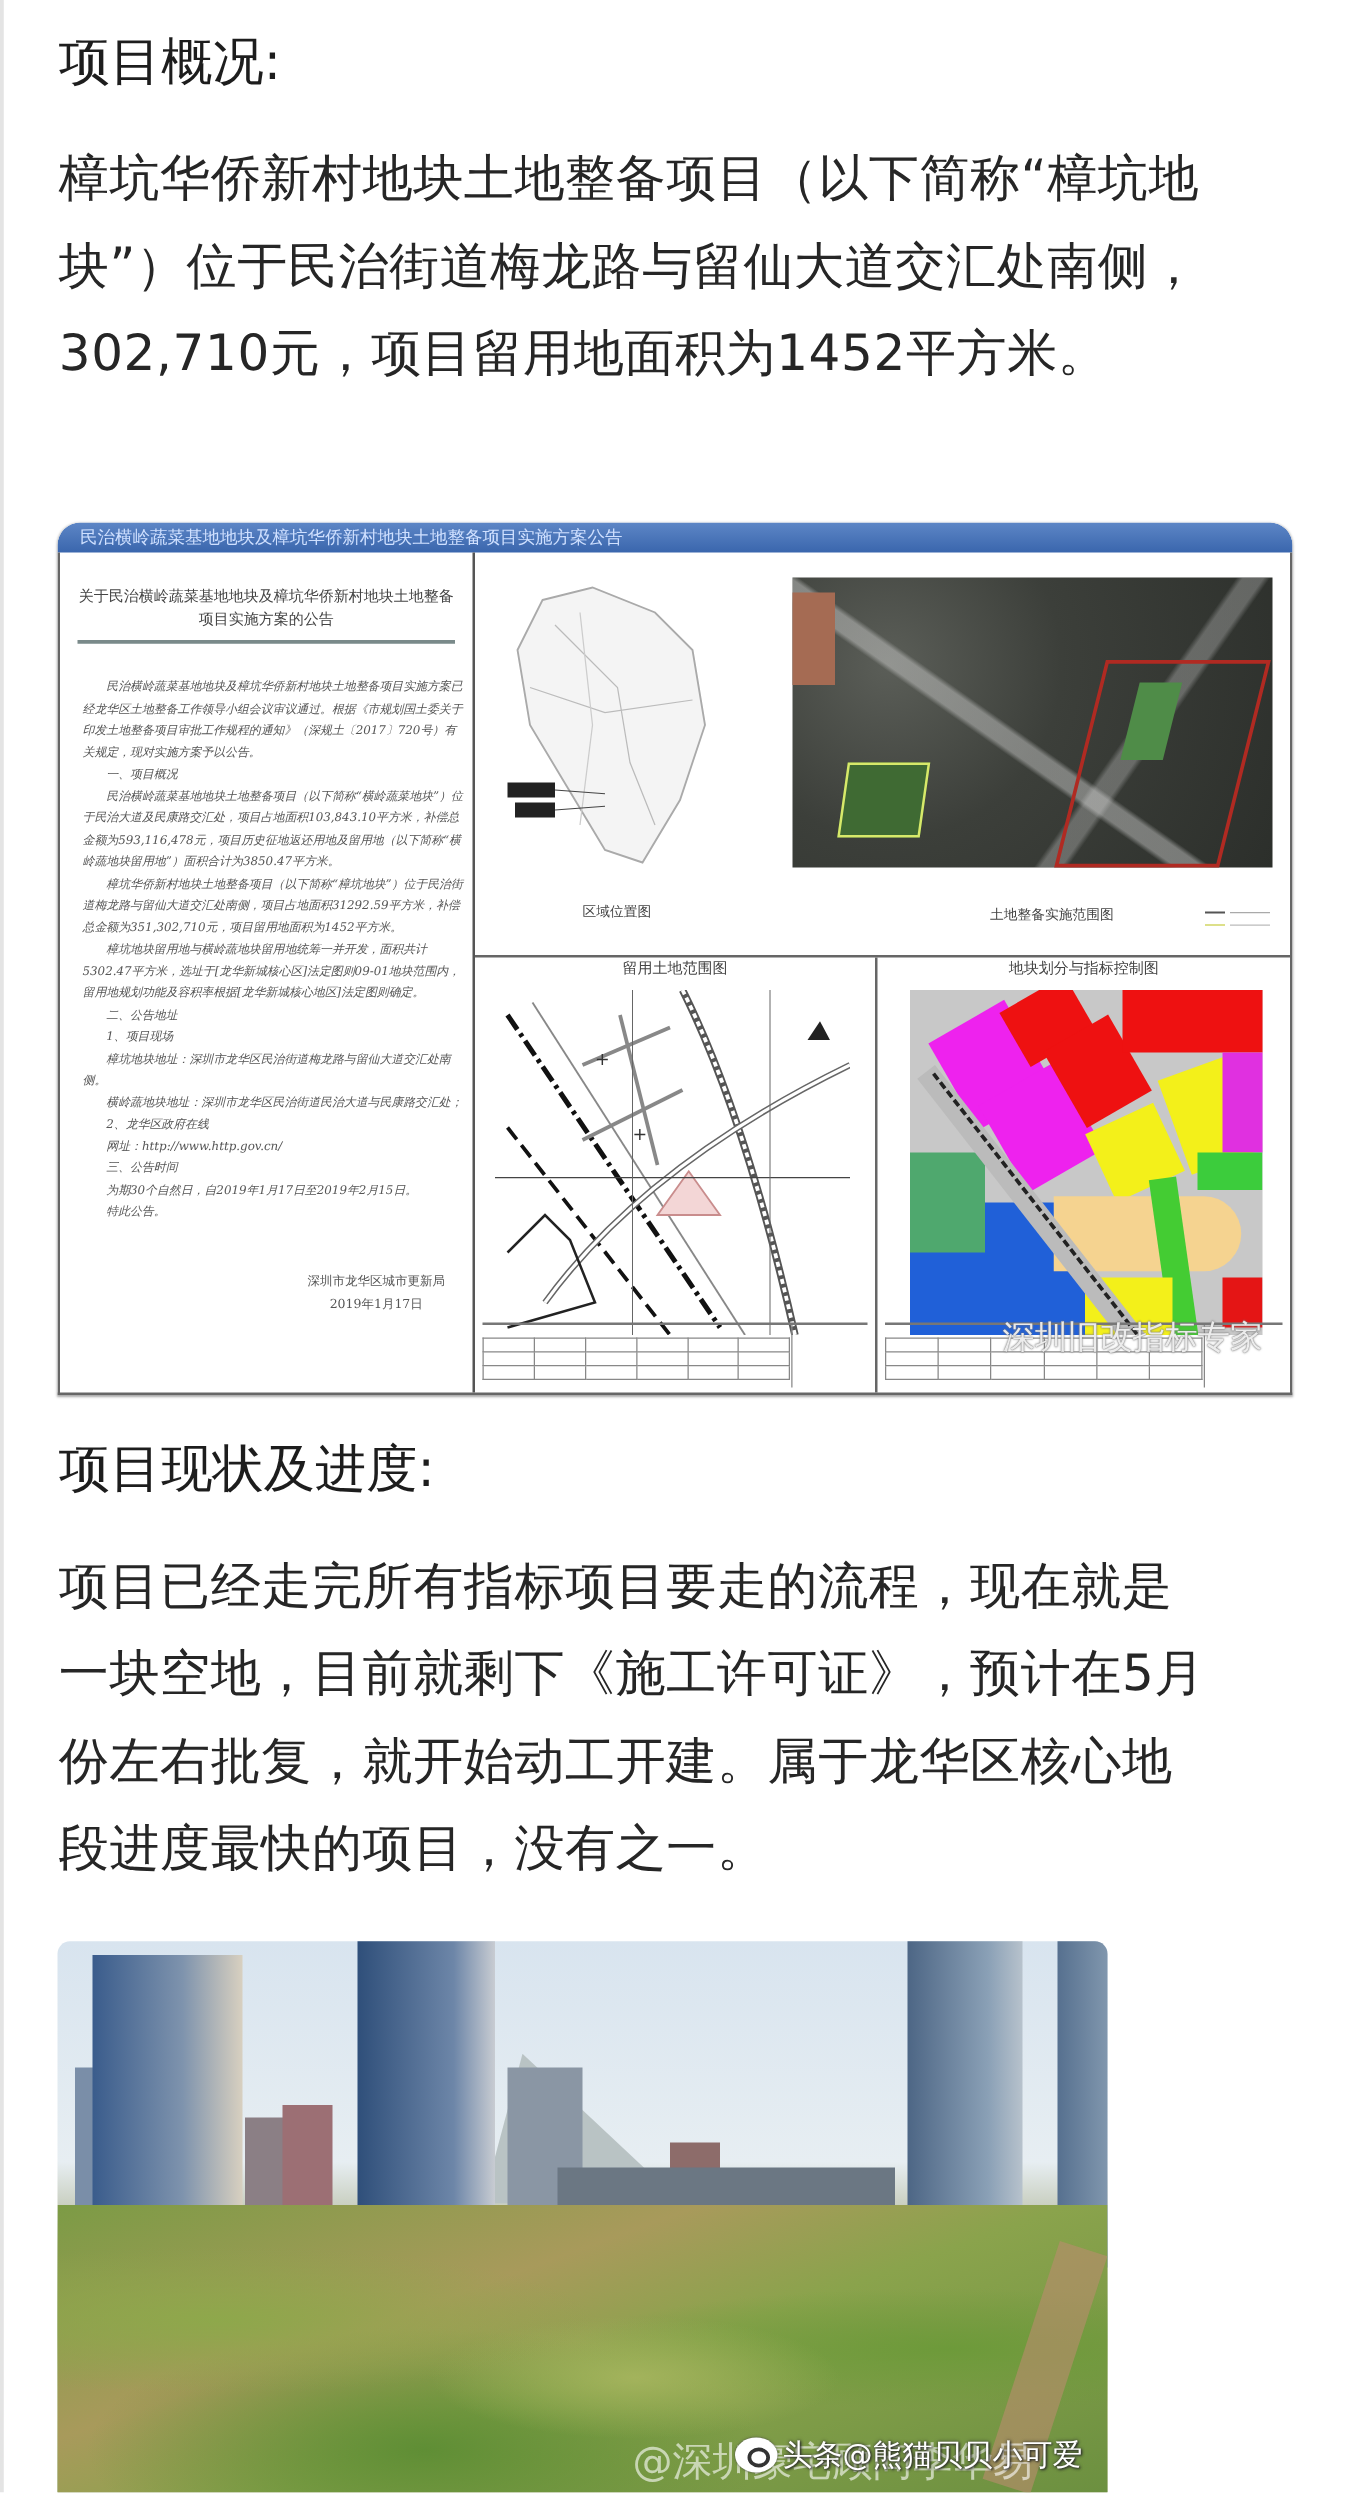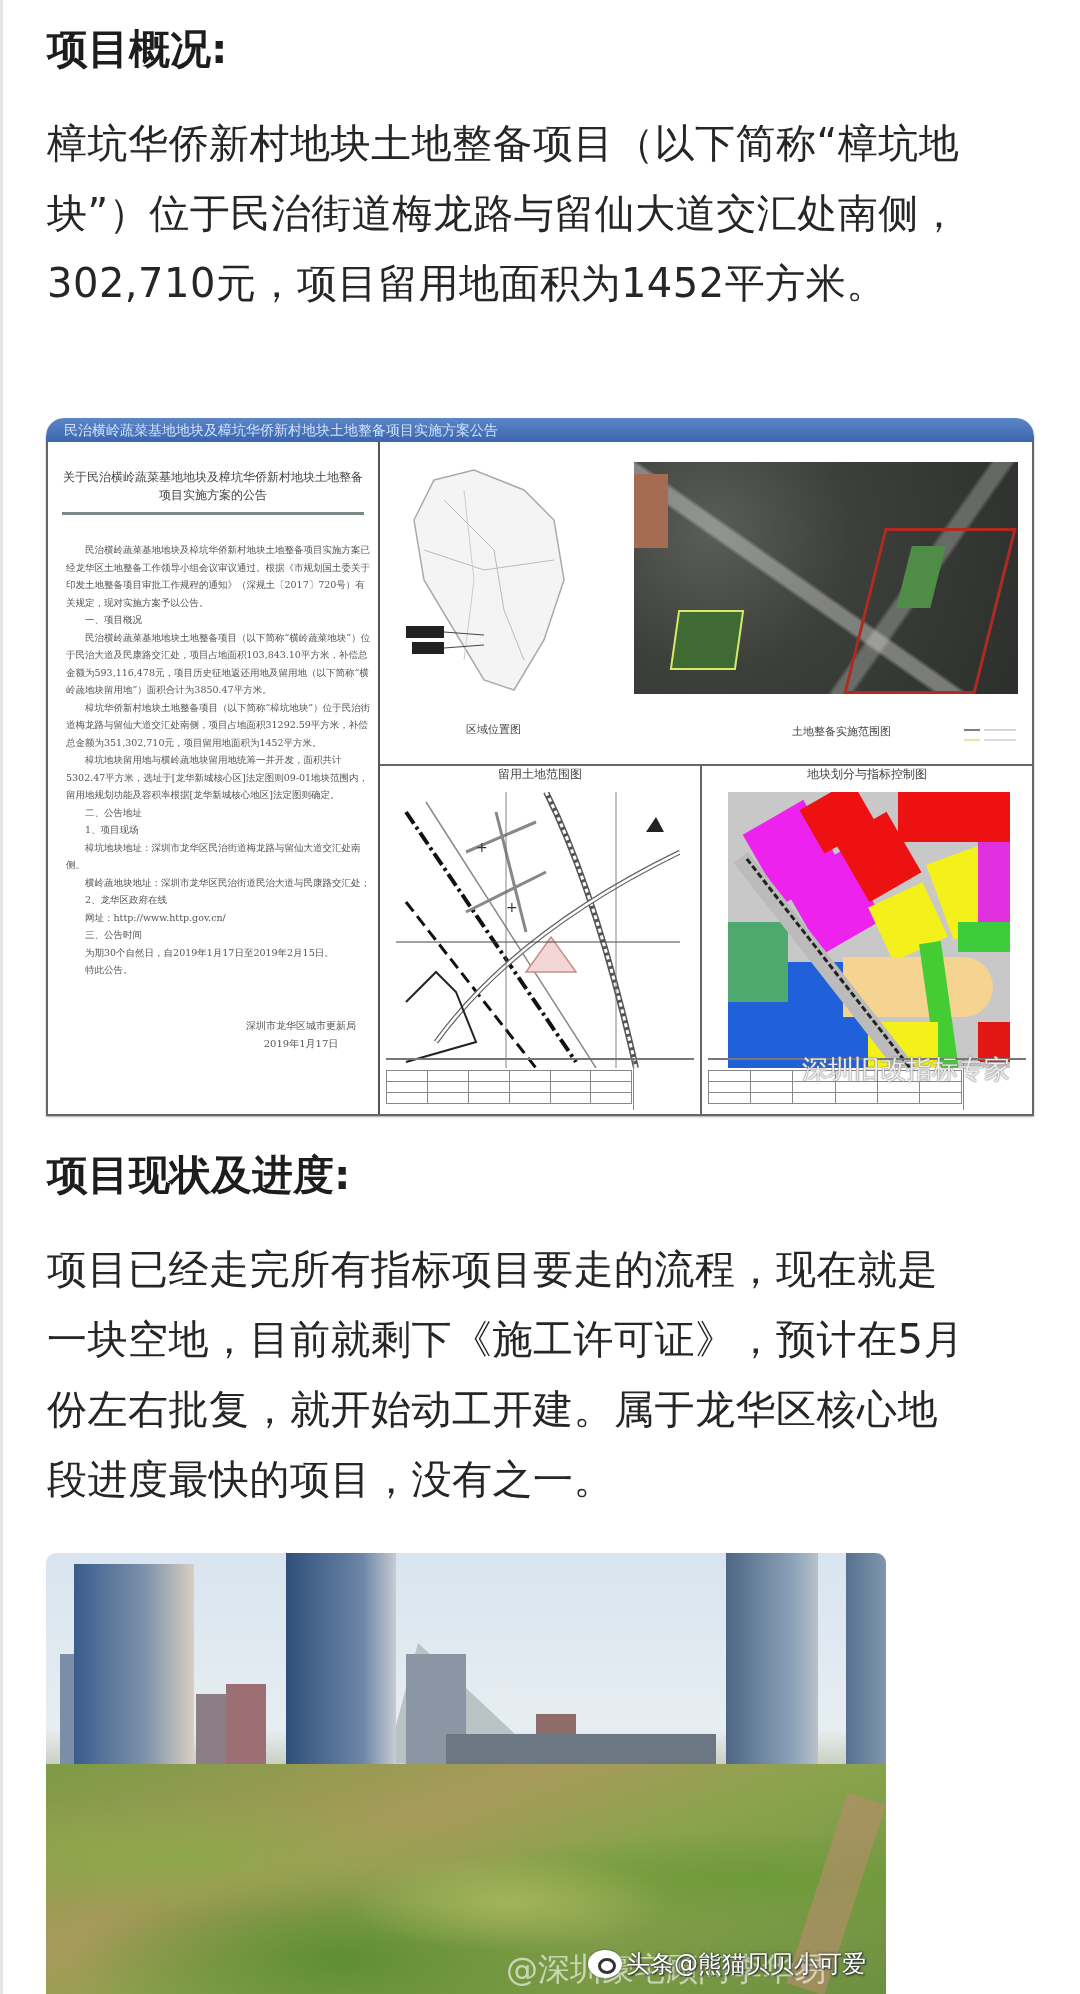--- a/index.html
+++ b/index.html
@@ -3,21 +3,21 @@
   <meta charset="utf-8">
   <style>
     html, body { margin: 0; padding: 0; }
     body {
       width: 1080px; height: 1994px; background: #ffffff; overflow: hidden;
       font-family: "DejaVu Sans", "Liberation Sans", sans-serif; color: #222;
       position: relative;
     }
     .edge-left { position: absolute; left: 0; top: 0; width: 3px; height: 1994px; background: #e4e4e4; }
     .heading {
-      position: absolute; left: 47px; font-weight: bold; font-size: 41px; letter-spacing: 0px; color: #1d1d1d;
+      position: absolute; left: 47px; font-weight: normal; font-size: 41px; letter-spacing: 0px; color: #1d1d1d;
     }
     .para {
       position: absolute; left: 47px; width: 1000px; font-size: 40px; line-height: 70px; color: #262626;
       letter-spacing: 0.5px;
     }
     .para .line { display: block; white-space: nowrap; }
 
     
     .doc {
       position: absolute; left: 46px; top: 418px; width: 988px; height: 698px;
@@ -29,21 +29,21 @@
       font-size: 14px; line-height: 24px; padding-left: 18px; font-family: "DejaVu Serif", serif;
       border-radius: 18px 18px 0 0;
     }
     .doc-body { position: absolute; top: 24px; left: 0; right: 0; bottom: 0; border: 2px solid #666; border-top: none; }
     .notice-col {
       position: absolute; left: 0; top: 0; width: 330px; bottom: 0; border-right: 2px solid #555;
       font-family: "DejaVu Serif", serif; color: #555; font-size: 9.5px; line-height: 17.5px;
     }
     .notice-title { text-align: center; font-size: 12px; line-height: 18px; color: #444; margin-top: 26px; padding: 0 10px; }
     .notice-rule { height: 3px; background: #7a8a8a; margin: 8px 14px 26px 14px; }
-    .notice-text { padding: 0 4px 0 18px; }
+    .notice-text { padding: 0 4px 0 18px; font-style: italic; }
     .notice-text p { margin: 0; }
     .indent { text-indent: 2em; }
     .sign { position: absolute; right: 22px; top: 575px; text-align: center; font-size: 10px; line-height: 18px; color: #555; }
 
     .right-area { position: absolute; left: 332px; top: 0; right: 0; bottom: 0; }
     .panel-top { position: absolute; left: 0; top: 0; right: 0; height: 322px; border-bottom: 2px solid #666; }
     .mini-map { position: absolute; left: 24px; top: 18px; width: 170px; height: 240px; }
     .mini-caption { position: absolute; font-family: "DejaVu Serif", serif; font-size: 11px; color: #444; }
     .aerial {
       position: absolute; left: 254px; top: 20px; width: 384px; height: 232px;

